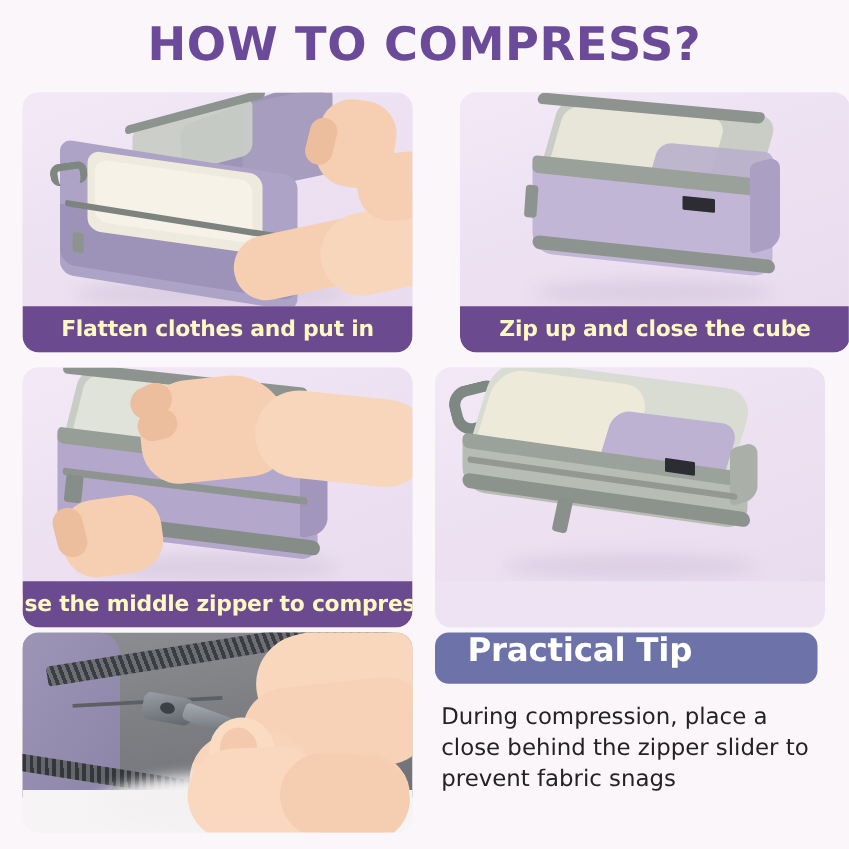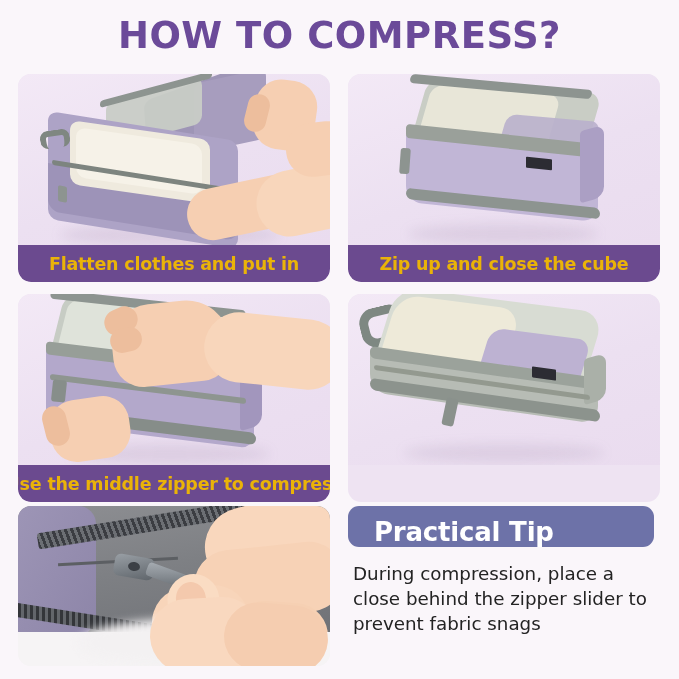--- a/index.html
+++ b/index.html
@@ -30,46 +30,46 @@
   .panel .photo {
     position: absolute; left: 0; top: 0; right: 0; bottom: 37px;
     background: linear-gradient(160deg,#f3e9f6 0%, #ece0f1 55%, #eadcef 100%);
     overflow: hidden;
   }
   .caption {
     position: absolute; left: 0; right: 0; bottom: 0; height: 37px;
     background: #6b4a8f;
     border-radius: 0 0 13px 13px;
     display: flex; align-items: center; justify-content: center;
-    color: #eab308; font-size: 17.5px; font-weight: bold;
+    color: #fef9c3; font-size: 17.5px; font-weight: bold;
     font-family: "DejaVu Sans", sans-serif;
     letter-spacing: -0.2px;
     white-space: nowrap;
   }
 
   
   #panel-1 { left: 18px;  top: 74px;  width: 312px; height: 208px; }
-  #panel-2 { left: 348px; top: 74px;  width: 312px; height: 208px; }
+  #panel-2 { left: 368px; top: 74px;  width: 312px; height: 208px; }
   #panel-3 { left: 18px;  top: 294px; width: 312px; height: 208px; }
   #panel-4 { left: 348px; top: 294px; width: 312px; height: 208px; }
 
   
   #zipper-photo {
     position: absolute; left: 18px; top: 506px; width: 312px; height: 160px;
     border-radius: 13px; overflow: hidden;
     background: #f4f2f4;
   }
 
   
   #tip-section { position: absolute; left: 348px; top: 506px; width: 312px; height: 162px; }
   #tip-header {
     width: 306px; height: 41px;
     background: #6d72a8;
     border-radius: 11px;
-    display: flex; align-items: flex-end; padding-left: 26px;
+    display: flex; align-items: flex-start; padding-left: 26px;
   }
   #tip-header span {
     color: #ffffff; font-size: 26px; font-weight: bold;
     font-family: "DejaVu Sans", sans-serif; letter-spacing: -0.2px;
   }
   #tip-body {
     margin-top: 14px; padding-left: 5px;
     font-size: 18.3px; line-height: 25px; color: #232323;
     font-family: "DejaVu Sans", sans-serif;
     width: 310px;

